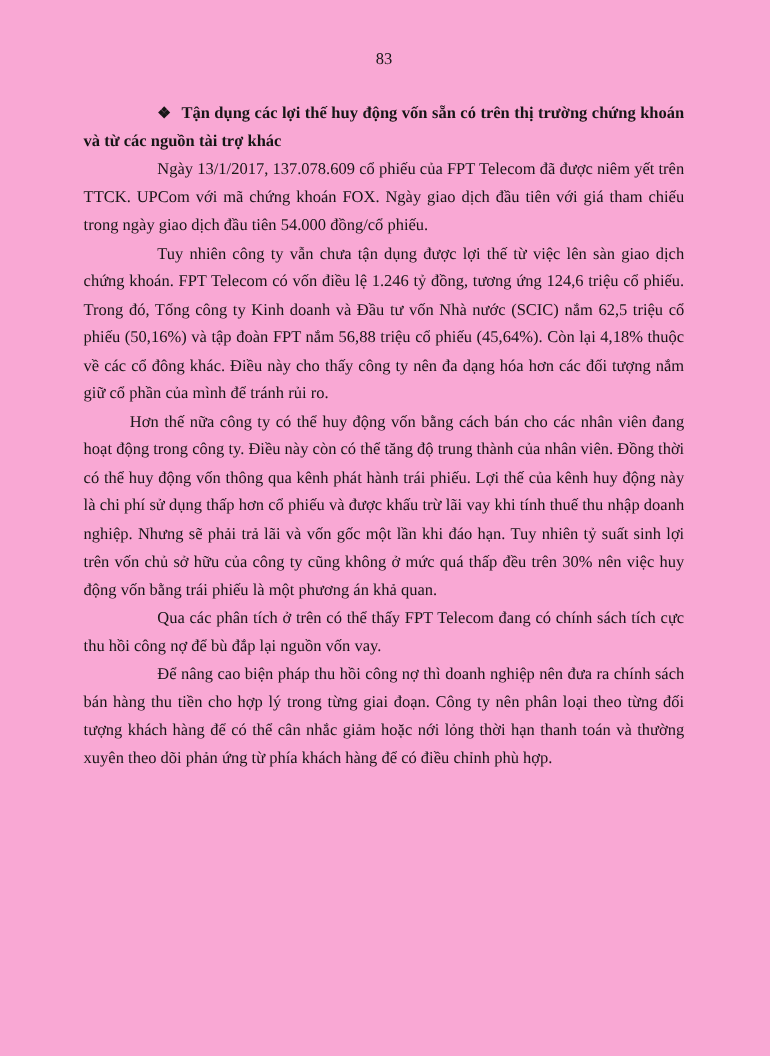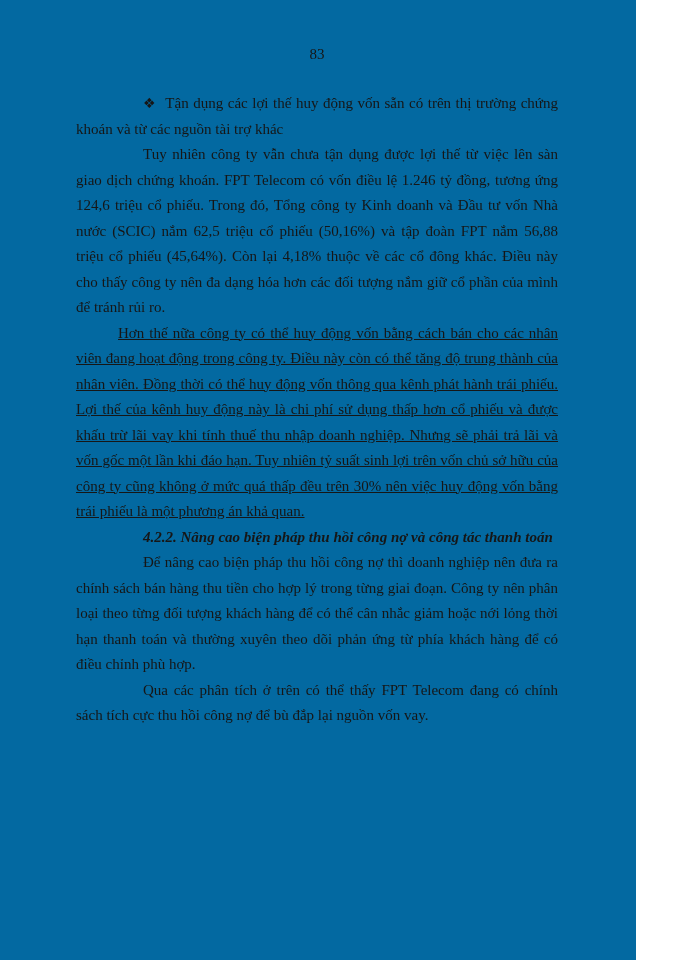--- a/index.html
+++ b/index.html
@@ -2,23 +2,23 @@
 <html><head>
 <meta charset="utf-8">
 <style>
   html, body {
     margin: 0;
     padding: 0;
     background: #ffffff;
   }
   .page {
     position: relative;
-    width: 636px;
+    width: 700px;
     height: 960px;
-    background: #0369a1;
+    background: #f9a8d4;
     box-sizing: border-box;
     padding: 44px 78px 30px 76px;
     font-family: "Liberation Serif", "DejaVu Serif", serif;
     color: #161616;
     overflow: hidden;
   }
   .page-number {
     text-align: center;
     font-size: 15px;
     line-height: 20px;
@@ -31,24 +31,23 @@
   }
   .doc-body p {
     margin: 0;
     padding: 0;
   }
   .para {
     text-indent: 67px;
   }
   .para-sm-indent {
     text-indent: 42px;
-    text-decoration: underline;
   }
   .bullet-heading {
-    font-weight: normal;
+    font-weight: bold;
     text-indent: 67px;
   }
   .bullet {
     display: inline;
     margin-right: 9px;
     font-size: 14px;
   }
   .heading-num {
     font-weight: bold;
     font-style: italic;
@@ -59,27 +58,27 @@
 <body>
 
 <div class="page">
 
   <div class="page-number">83</div>
 
   <div class="doc-body">
 
     <p class="bullet-heading"><span class="bullet">❖</span><span>Tận dụng các lợi thế huy động vốn sẵn có trên thị trường chứng khoán và từ các nguồn tài trợ khác</span></p>
 
+    <p class="para">Ngày 13/1/2017, 137.078.609 cổ phiếu của FPT Telecom đã được niêm yết trên TTCK. UPCom với mã chứng khoán FOX. Ngày giao dịch đầu tiên với giá tham chiếu trong ngày giao dịch đầu tiên 54.000 đồng/cổ phiếu.</p>
 
 
     <p class="para">Tuy nhiên công ty vẫn chưa tận dụng được lợi thế từ việc lên sàn giao dịch chứng khoán. FPT Telecom có vốn điều lệ 1.246 tỷ đồng, tương ứng 124,6 triệu cổ phiếu. Trong đó, Tổng công ty Kinh doanh và Đầu tư vốn Nhà nước (SCIC) nắm 62,5 triệu cổ phiếu (50,16%) và tập đoàn FPT nắm 56,88 triệu cổ phiếu (45,64%). Còn lại 4,18% thuộc về các cổ đông khác. Điều này cho thấy công ty nên đa dạng hóa hơn các đối tượng nắm giữ cổ phần của mình để tránh rủi ro.</p>
 
     <p class="para-sm-indent">Hơn thế nữa công ty có thể huy động vốn bằng cách bán cho các nhân viên đang hoạt động trong công ty. Điều này còn có thể tăng độ trung thành của nhân viên. Đồng thời có thể huy động vốn thông qua kênh phát hành trái phiếu. Lợi thế của kênh huy động này là chi phí sử dụng thấp hơn cổ phiếu và được khấu trừ lãi vay khi tính thuế thu nhập doanh nghiệp. Nhưng sẽ phải trả lãi và vốn gốc một lần khi đáo hạn. Tuy nhiên tỷ suất sinh lợi trên vốn chủ sở hữu của công ty cũng không ở mức quá thấp đều trên 30% nên việc huy động vốn bằng trái phiếu là một phương án khả quan.</p>
 
-    <p class="heading-num">4.2.2. Nâng cao biện pháp thu hồi công nợ và công tác thanh toán</p>
 
 
+    <p class="para">Qua các phân tích ở trên có thể thấy FPT Telecom đang có chính sách tích cực thu hồi công nợ để bù đắp lại nguồn vốn vay.</p>
+
     <p class="para">Để nâng cao biện pháp thu hồi công nợ thì doanh nghiệp nên đưa ra chính sách bán hàng thu tiền cho hợp lý trong từng giai đoạn. Công ty nên phân loại theo từng đối tượng khách hàng để có thể cân nhắc giảm hoặc nới lỏng thời hạn thanh toán và thường xuyên theo dõi phản ứng từ phía khách hàng để có điều chỉnh phù hợp.</p>
-
-    <p class="para">Qua các phân tích ở trên có thể thấy FPT Telecom đang có chính sách tích cực thu hồi công nợ để bù đắp lại nguồn vốn vay.</p>
 
   </div>
 </div>
 
 </body></html>

